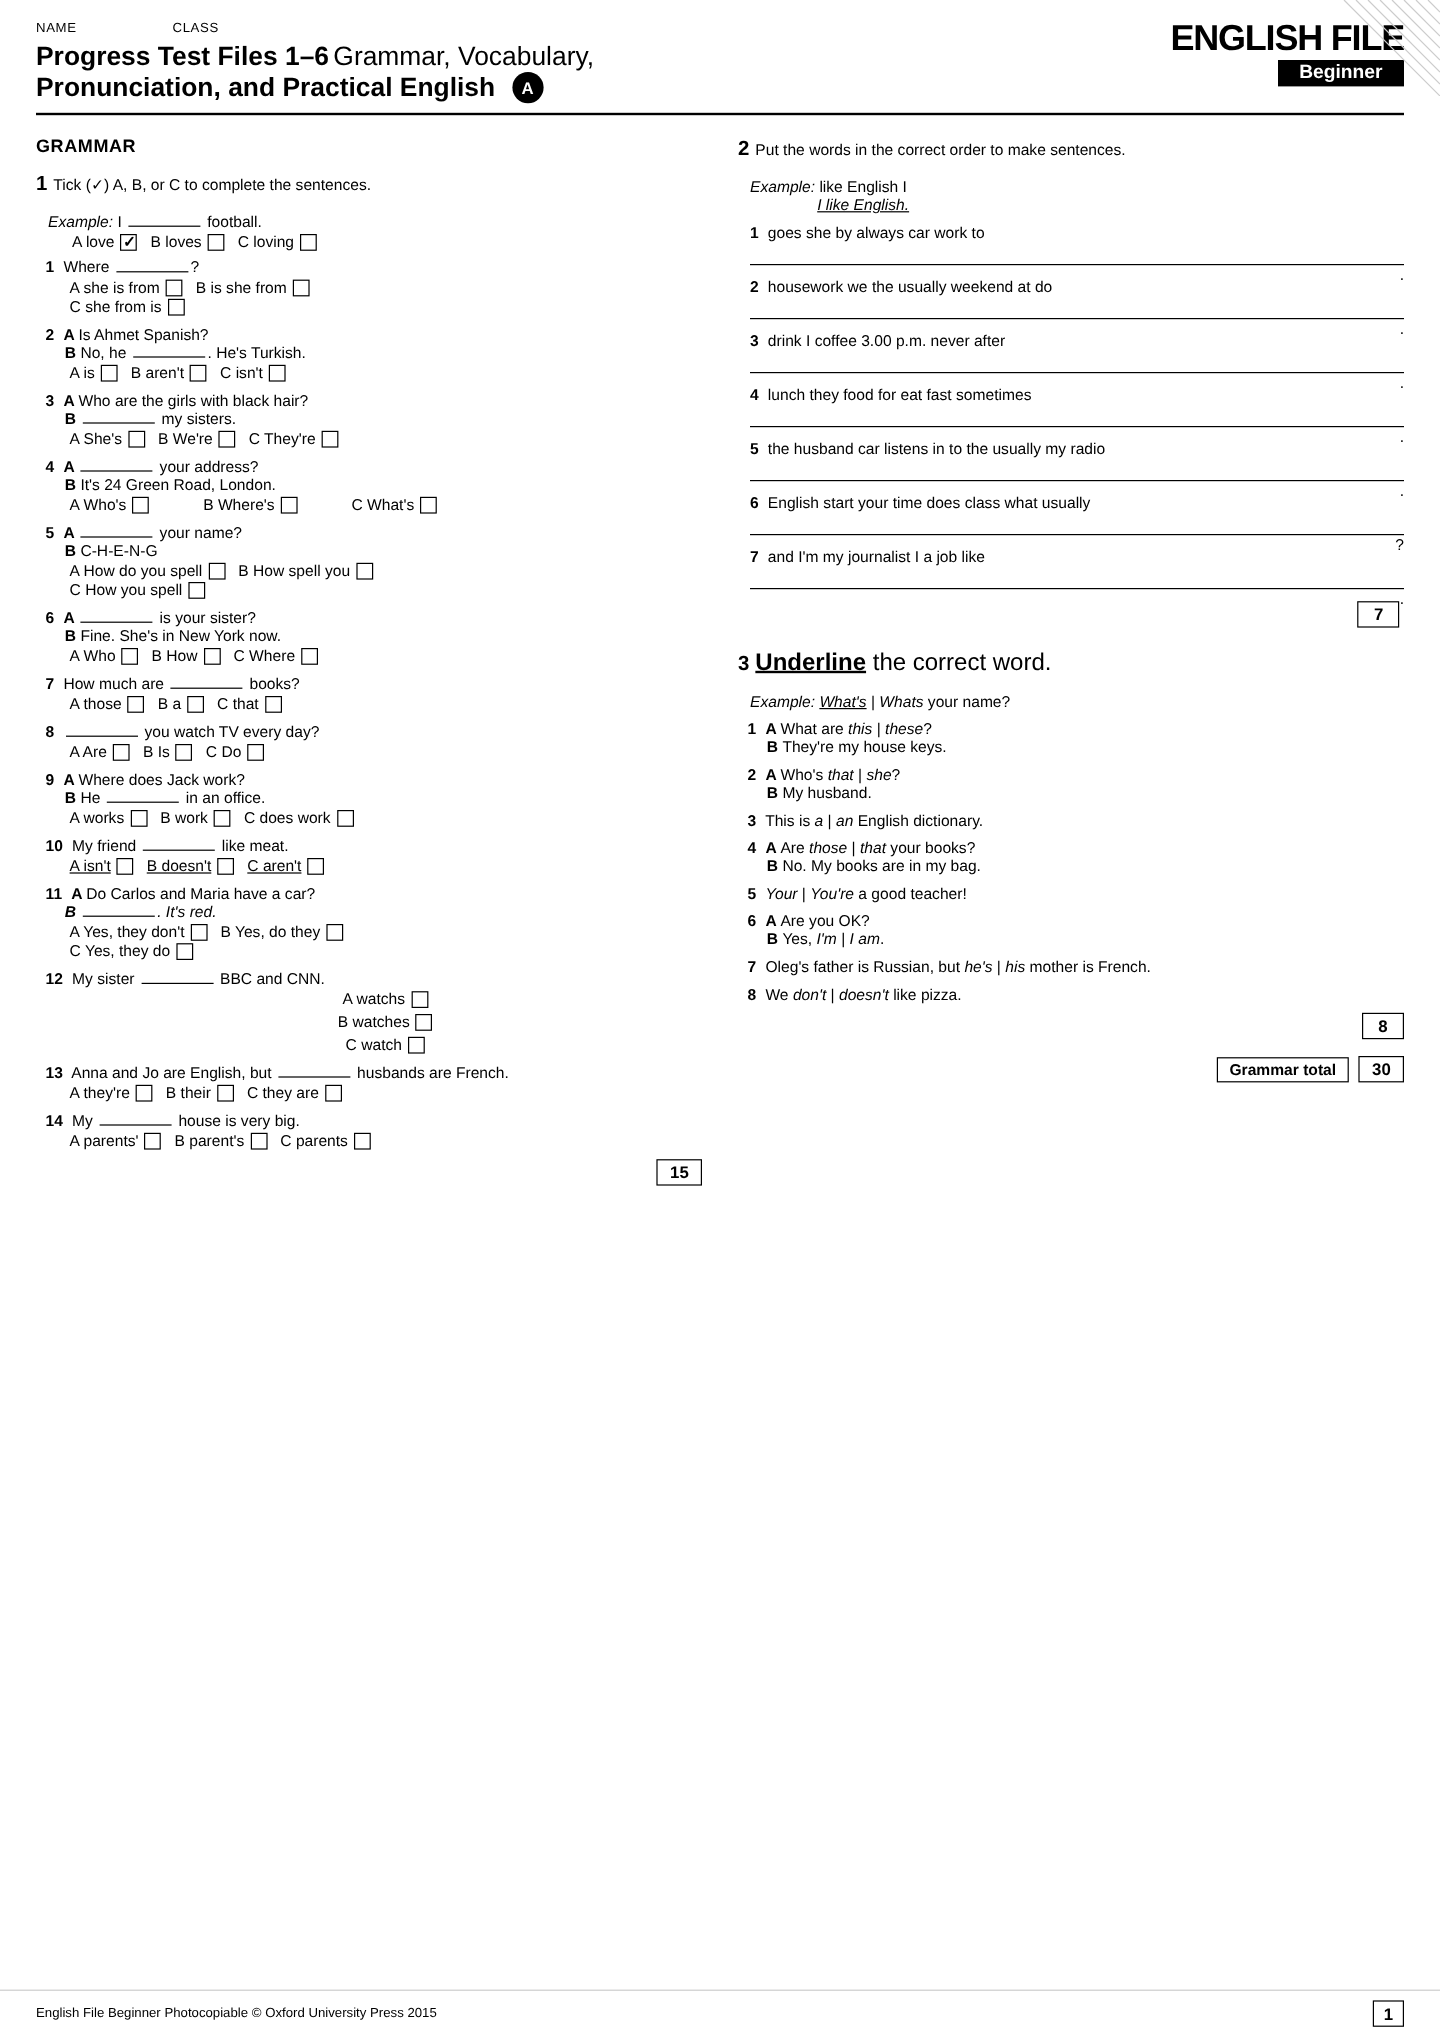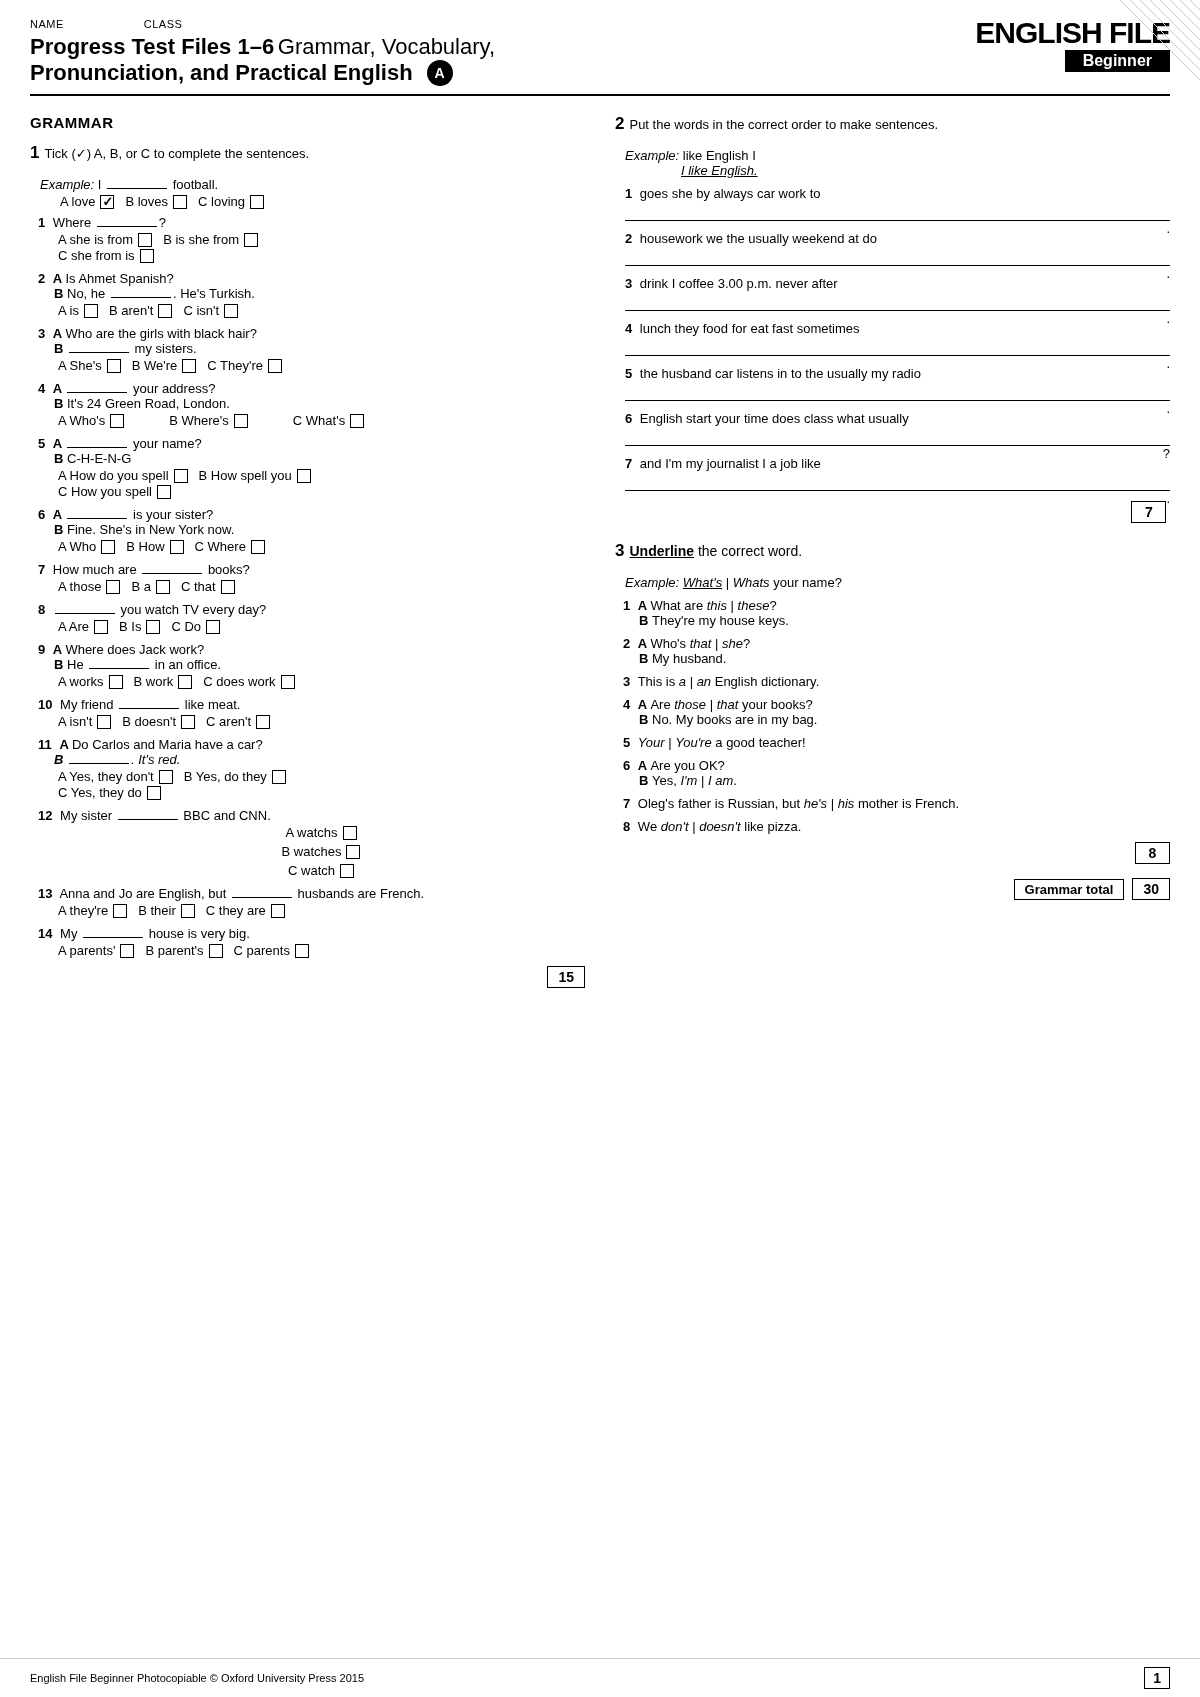--- a/index.html
+++ b/index.html
@@ -453,21 +453,21 @@
           <div class="options-row" style="margin-top:2px;">
             <span class="option-item">A works <span class="checkbox"></span></span>
             <span class="option-item">B work <span class="checkbox"></span></span>
             <span class="option-item">C does work <span class="checkbox"></span></span>
           </div>
         </div>
 
         <div class="sub-q">
           <span class="sub-q-num">10</span>
           <span>My friend <span class="blank"></span> like meat.</span>
-          <div class="options-row" style="margin-top:2px;">
+          <div class="options-row" style="margin-top:2px;text-decoration:underline;">
             <span class="option-item">A isn't <span class="checkbox"></span></span>
             <span class="option-item">B doesn't <span class="checkbox"></span></span>
             <span class="option-item">C aren't <span class="checkbox"></span></span>
           </div>
         </div>
 
         <div class="sub-q">
           <span class="sub-q-num">11</span>
           <span class="letter-bold">A </span><span>Do Carlos and Maria have a car?</span><br>
           <span style="margin-left:16px;font-style:italic;"><span class="letter-bold">B </span><span class="blank"></span>. It's red.</span>
@@ -574,21 +574,21 @@
         </div>
 
         <div class="score-box">
           <span class="score-badge">7</span>
         </div>
       </div>
 
       <div class="q3-block">
         <div class="q-header-row">
           <span class="q-number">3</span>
-          <span style="font-size:14px;text-align:right;"><span class="underline bold">Underline</span> the correct word.</span>
+          <span style="font-size:20px;text-align:right;"><span class="underline bold">Underline</span> the correct word.</span>
         </div>
         <div class="q2-example">
           <span style="font-style:italic;">Example: </span>
           <span><span class="underline italic">What's</span> | <span class="italic">Whats</span> your name?</span>
         </div>
 
         <div class="q3-item">
           <span class="sub-q-num">1</span>
           <span class="letter-bold">A </span><span>What are <span class="italic">this</span> | <span class="italic">these</span>?</span><br>
           <span style="margin-left:16px;"><span class="letter-bold">B </span>They're my house keys.</span>

